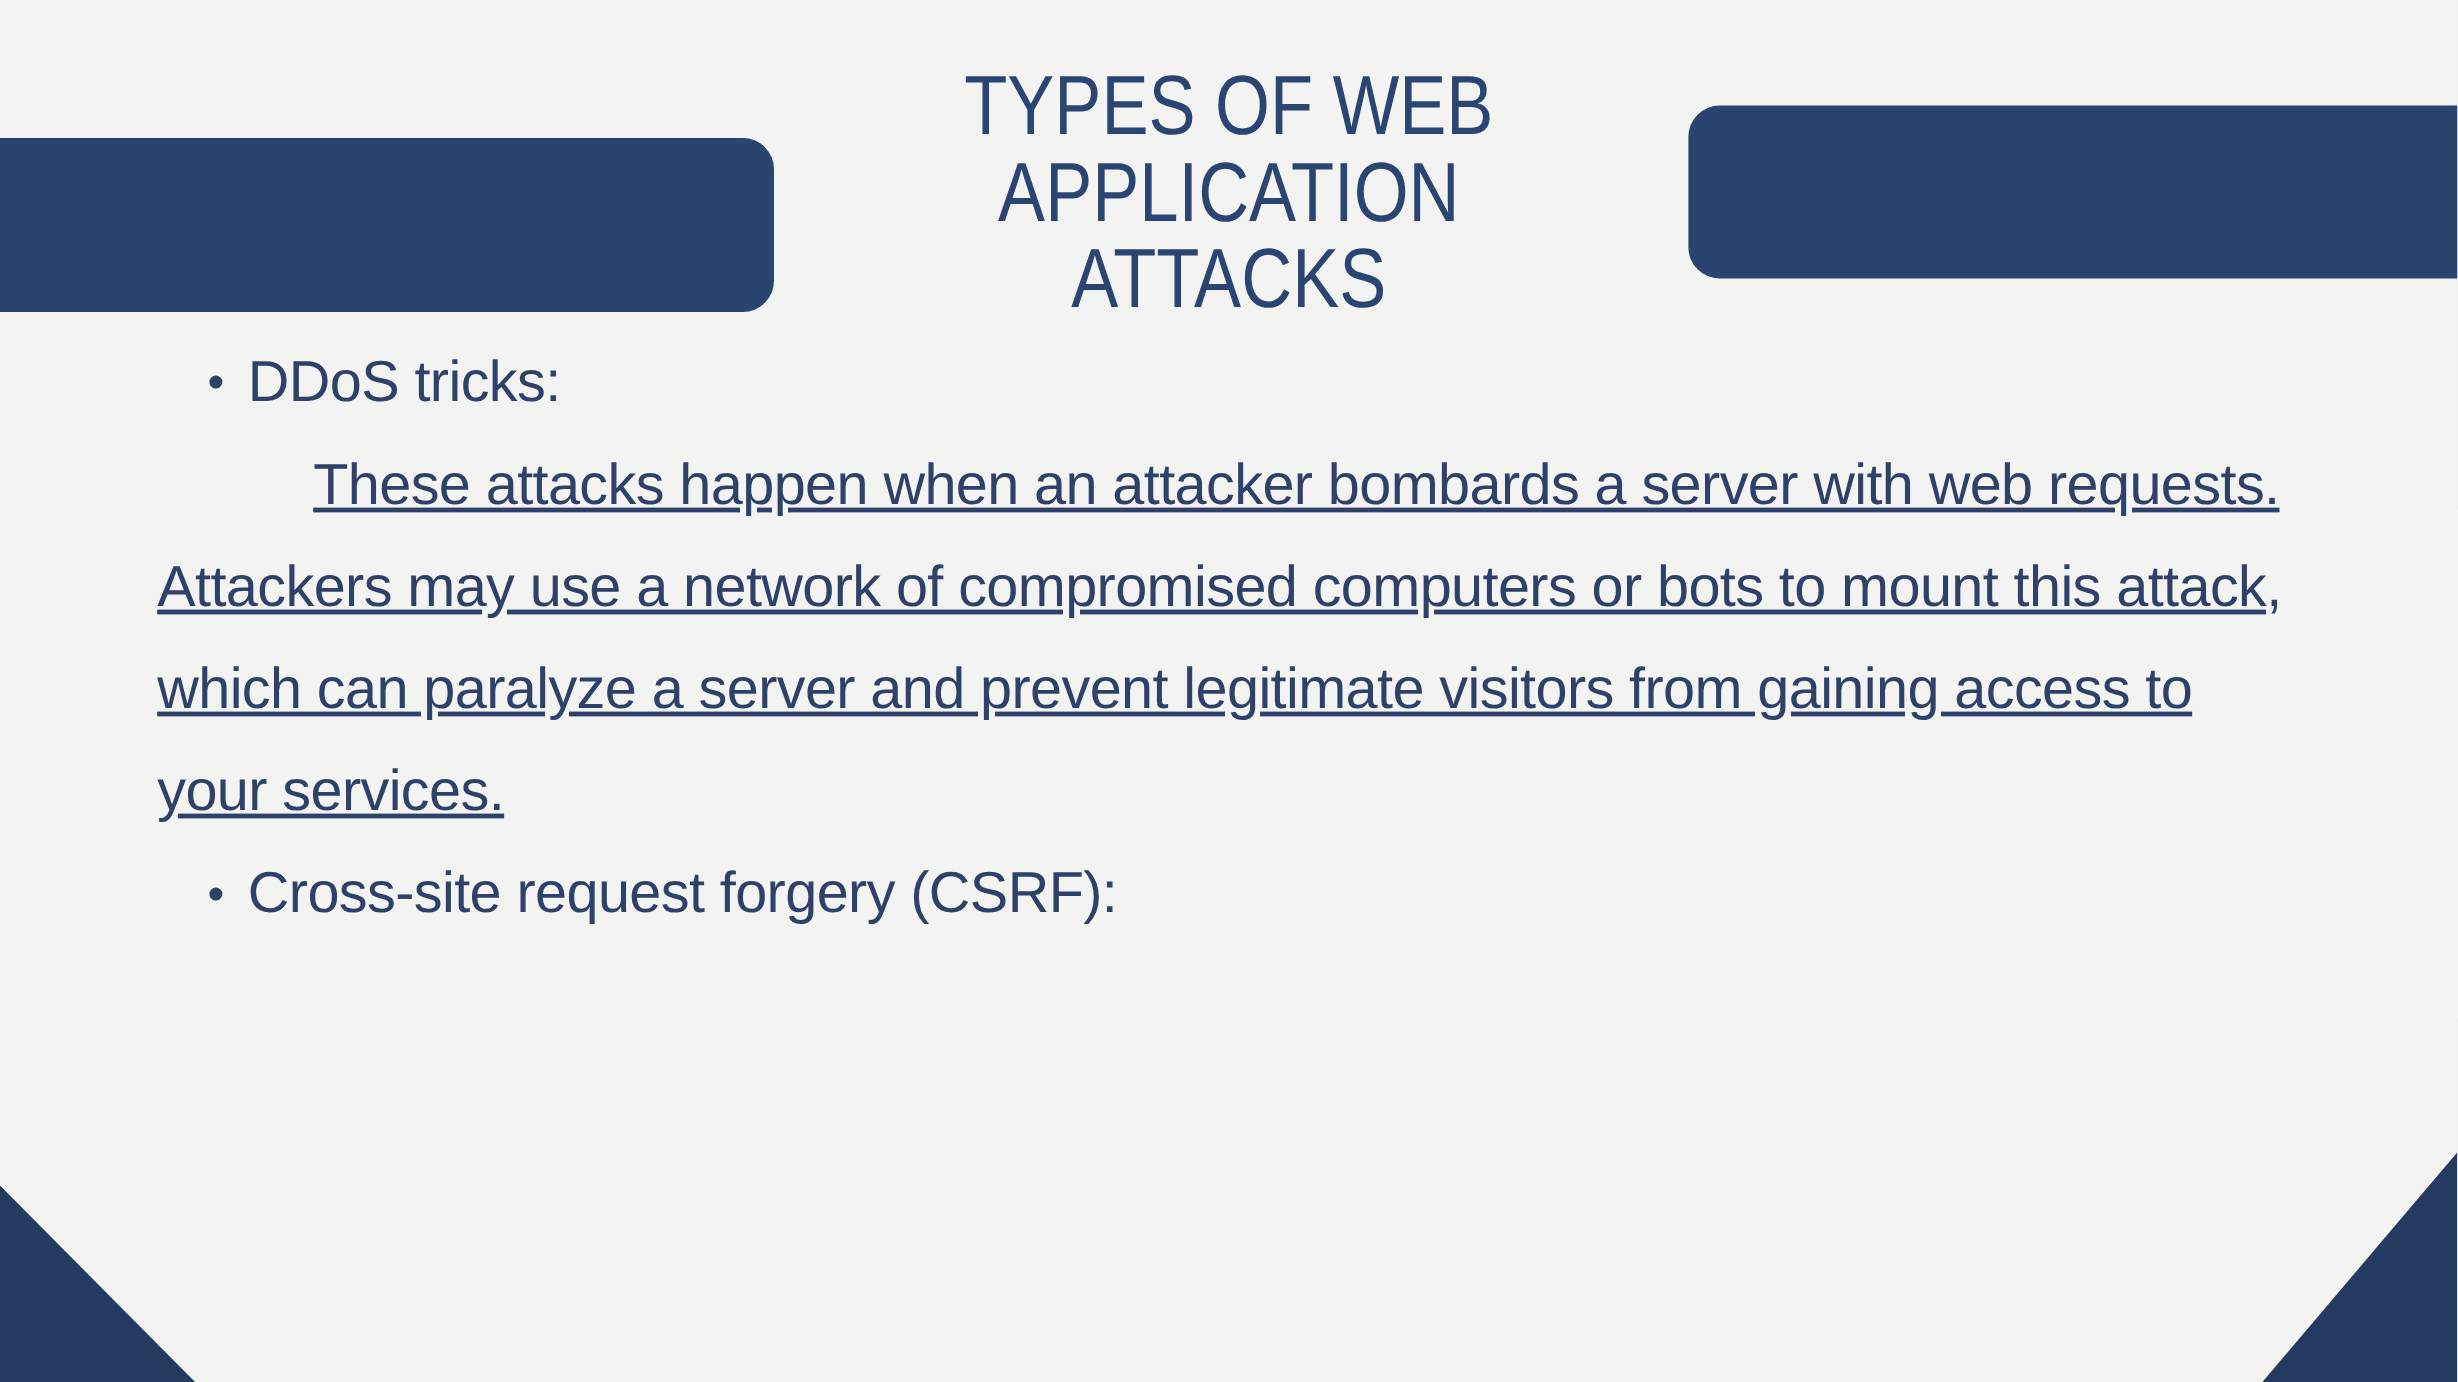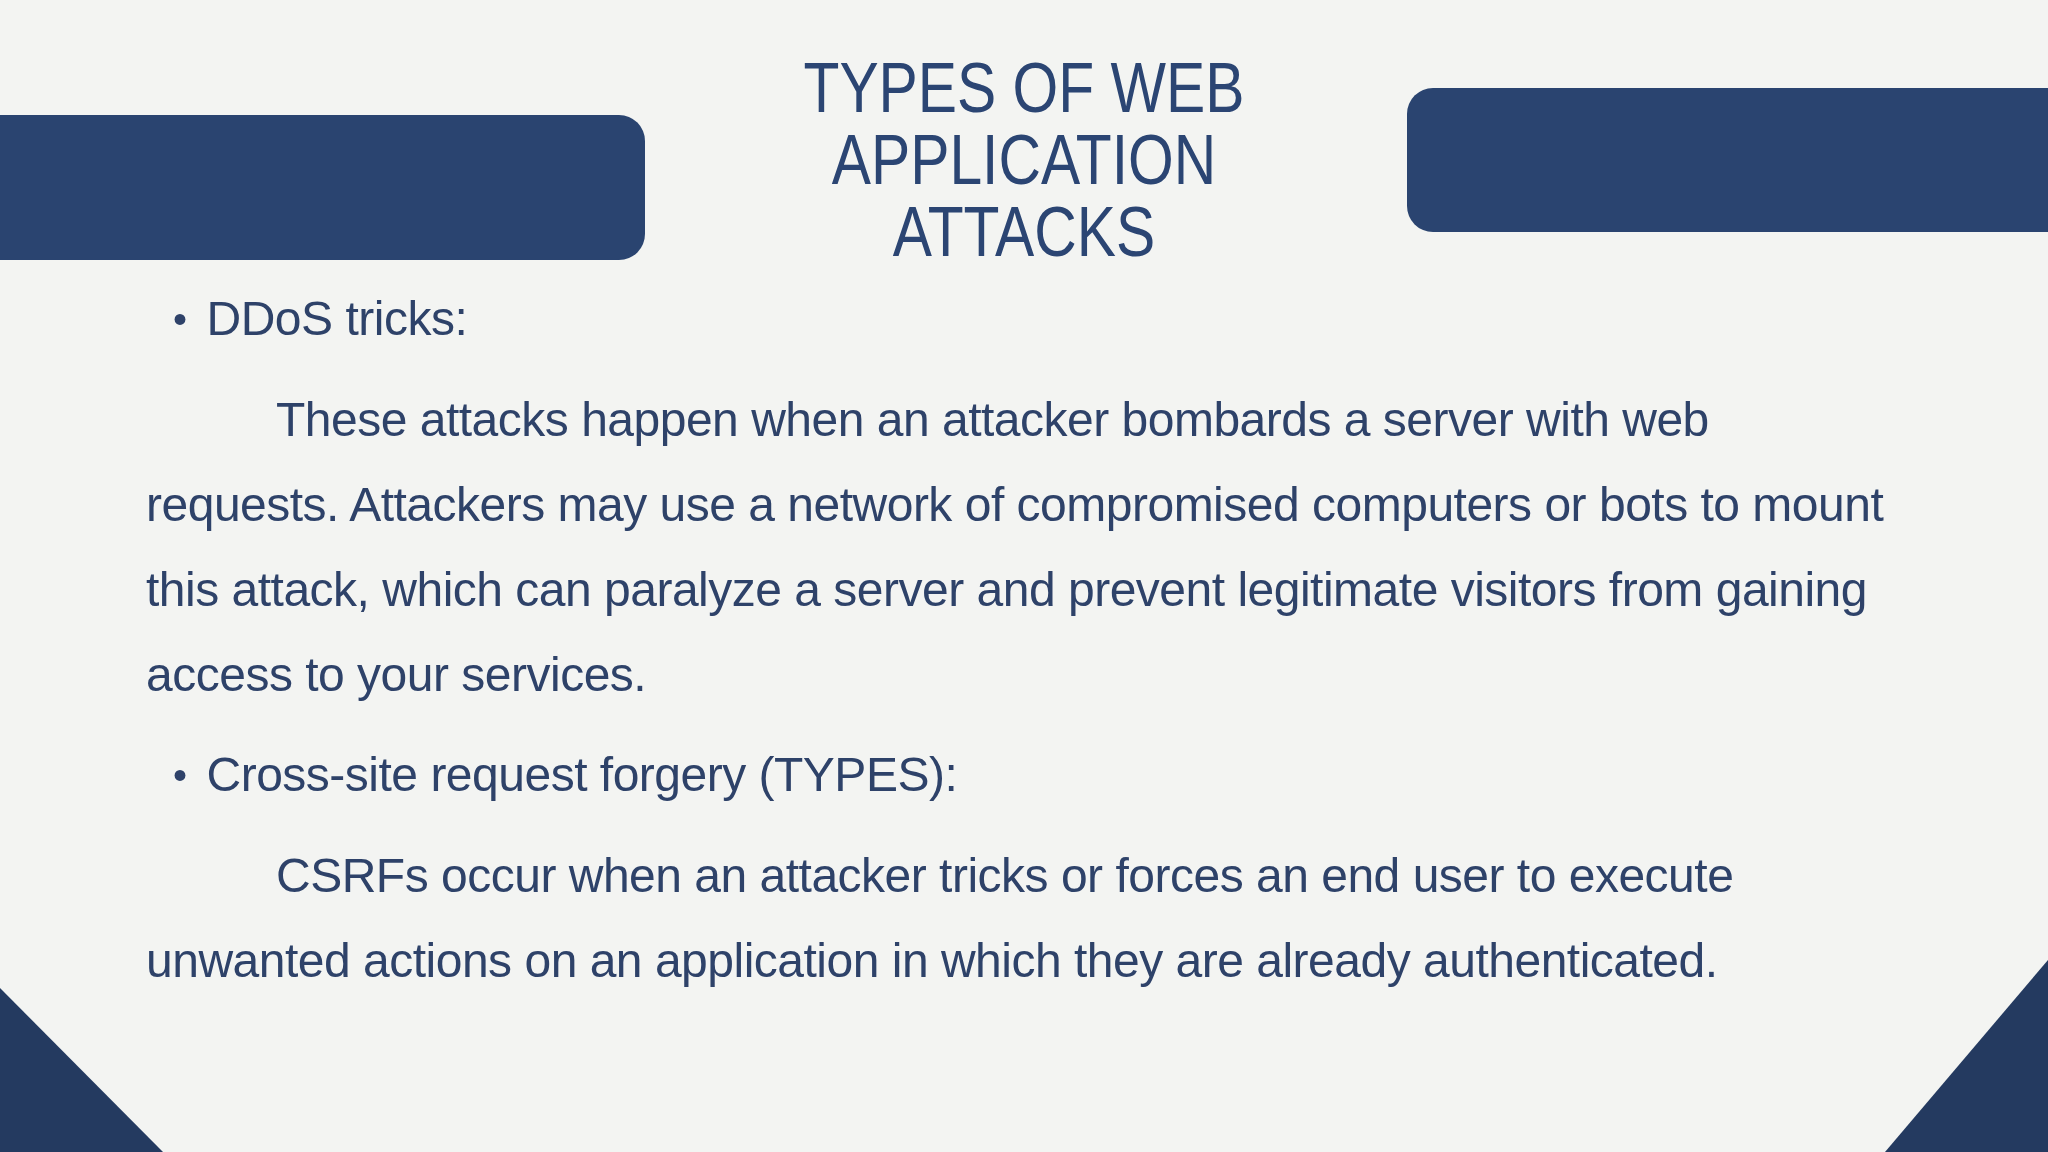--- a/index.html
+++ b/index.html
@@ -61,21 +61,22 @@
     padding-left: 42px;
   }
   .bullet-marker {
     display: inline-block;
     margin-right: 20px;
     font-size: 40px;
     vertical-align: 2px;
   }
   .para {
     text-indent: 130px;
-    margin: 15px;
+    margin: 0;
+    text-decoration: underline;
   }
 
   
   .corner-triangle {
     position: absolute;
     background: #243a60;
   }
   .corner-triangle.bottom-left {
     left: 0; top: 988px;
     width: 163px; height: 164px;
@@ -102,22 +103,21 @@
   </div>
 
   <div class="body-text">
 
     <div class="bullet-line">
       <span class="bullet-marker">•</span><span>DDoS tricks:</span>
     </div>
     <p class="para">These attacks happen when an attacker bombards a server with web requests. Attackers may use a network of compromised computers or bots to mount this attack, which can paralyze a server and prevent legitimate visitors from gaining access to your services.</p>
 
     <div class="bullet-line">
-      <span class="bullet-marker">•</span><span>Cross-site request forgery (TYPES):</span>
+      <span class="bullet-marker">•</span><span>Cross-site request forgery (CSRF):</span>
     </div>
-    <p class="para">CSRFs occur when an attacker tricks or forces an end user to execute unwanted actions on an application in which they are already authenticated.</p>
 
   </div>
 
   <div class="corner-triangle bottom-left"></div>
   <div class="corner-triangle bottom-right"></div>
 
 </div>
 
 </body></html>

